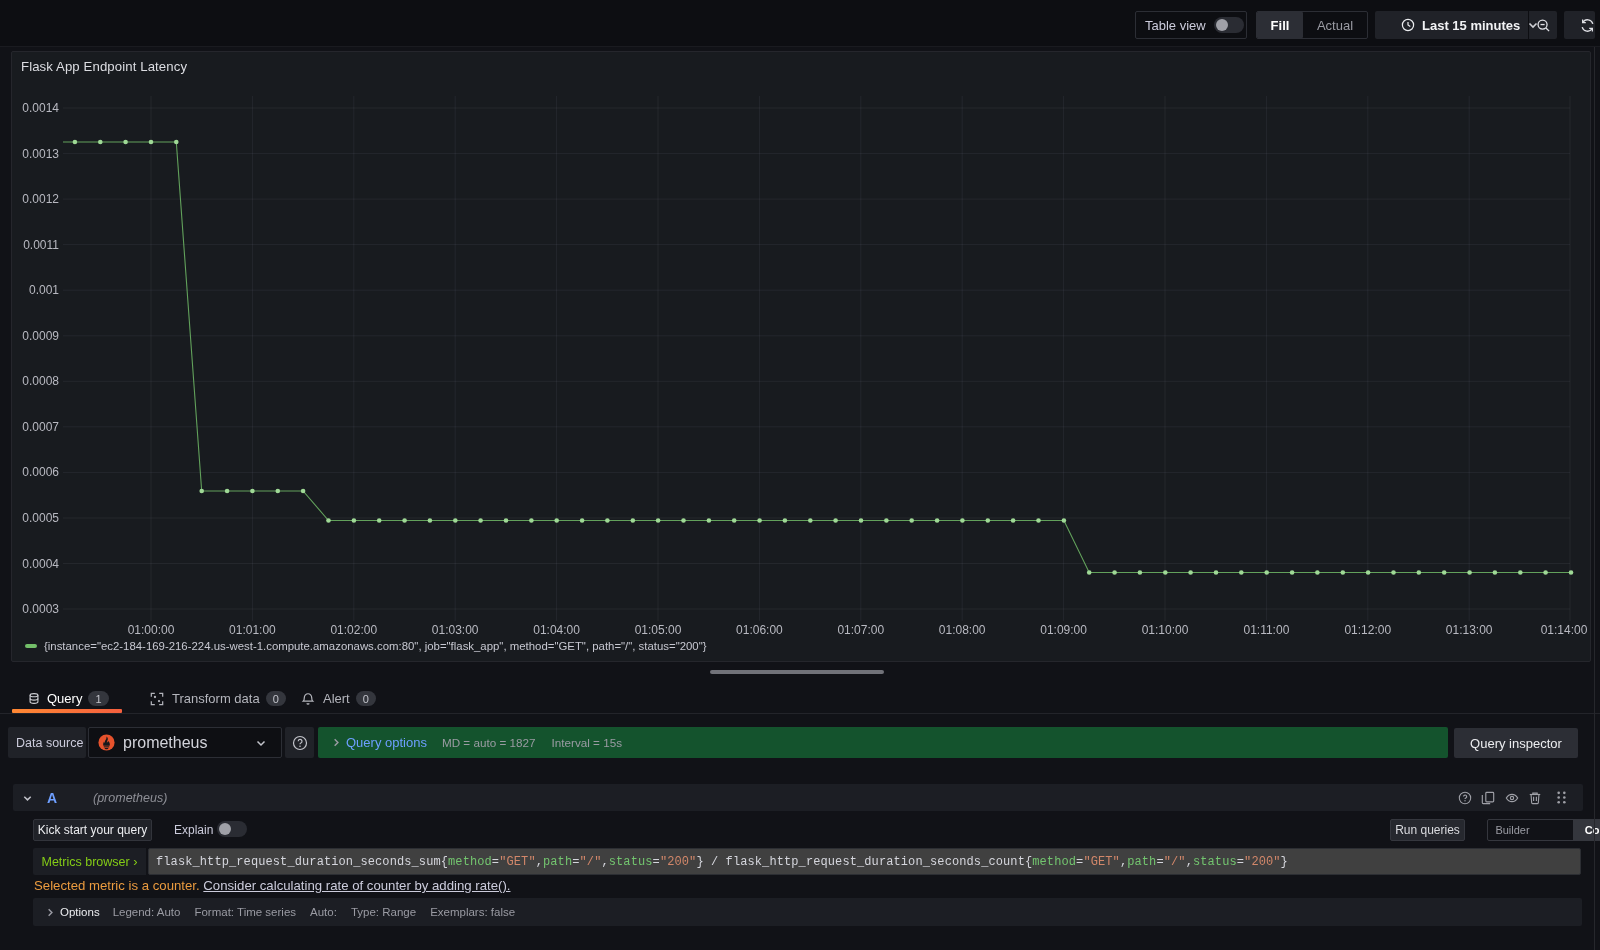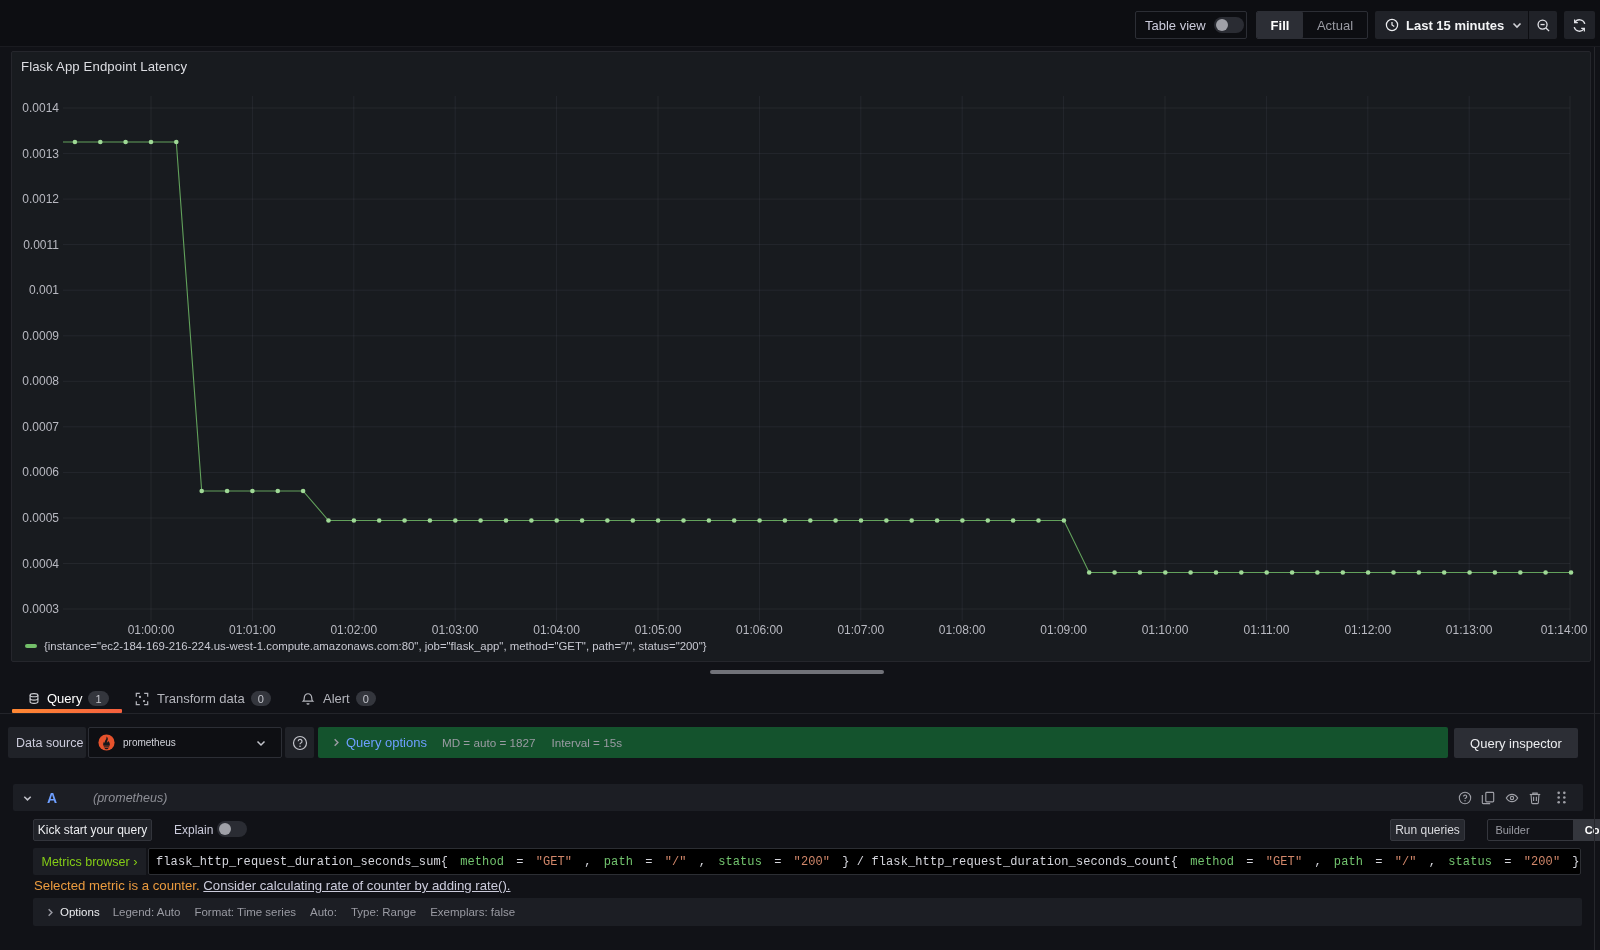--- a/index.html
+++ b/index.html
@@ -1,18 +1,18 @@
 <!DOCTYPE html>
 <html><head><meta charset="utf-8">
 <style>
 * { margin:0; padding:0; box-sizing:border-box; }
 html,body { width:1600px; height:950px; background:#111217; font-family:"Liberation Sans", sans-serif; overflow:hidden; position:relative; }
 .topbar { position:absolute; left:0; top:0; width:1600px; height:47px; background:#0d0e12; border-bottom:1px solid #1a1b20; }
 .grp { position:absolute; top:11px; height:28px; border:1px solid #2c2e35; border-radius:2px; display:flex; align-items:center; }
-.btn-dark { position:absolute; top:11px; height:28px; background:#202228; border-radius:2px; display:flex; align-items:center; }
+.btn-dark { position:absolute; top:11px; height:28px; background:#202228; border-radius:2px; display:flex; align-items:center;padding-left:16px; }
 .tv-label { color:#ccccdc; font-size:13px; padding:0 8px 0 9px; }
 .toggle { width:30px; height:16px; border-radius:8px; background:#2a2c33; position:relative; }
 .toggle .knob { position:absolute; left:2px; top:2px; width:12px; height:12px; border-radius:50%; background:#9fa0a7; }
 .seg { height:26px; display:flex; align-items:center; padding:0 12px; font-size:13px; color:#9a9ba3; }
 .seg.on { background:#2c2e35; color:#fff; font-weight:700; border-radius:1px; }
 .panel { position:absolute; left:11px; top:51px; width:1580px; height:611px; background:#181b1f; border:1px solid #25262c; border-radius:2px; }
 .ptitle { position:absolute; left:9px; top:7px; font-size:13.2px; font-weight:500; color:#dcdde2; letter-spacing:0.1px; }
 .chart { position:absolute; left:0; top:0; }
 .legend { position:absolute; left:13px; top:588px; display:flex; align-items:center; font-size:11.4px; color:#c7c8d1; }
 .lg-dash { width:12px; height:4px; border-radius:2px; background:#73bf69; margin-right:7px; }
@@ -28,21 +28,21 @@
 .qobar { position:absolute; left:318px; top:0; width:1130px; height:31px; background:#14532d; border-radius:2px; display:flex; align-items:center; }
 .qinsp { position:absolute; left:1454px; top:1px; width:124px; height:30px; background:#2c2e35; border-radius:2px; display:flex; align-items:center; justify-content:center; color:#ecedf0; font-size:13px; font-weight:500; }
 .qheader { position:absolute; left:13px; top:784px; width:1570px; height:27px; background:#1c1e24; border-radius:2px; }
 .kick { position:absolute; left:33px; top:819px; width:119px; height:22px; background:#202228; border:1px solid #32343b; border-radius:2px; display:flex; align-items:center; justify-content:center; color:#ecedf0; font-size:12px; font-weight:500; }
 .explain { position:absolute; left:174px; top:823px; font-size:12px; color:#ccccdc; }
 .runq { position:absolute; left:1390px; top:819px; width:75px; height:22px; background:#26282e; border:1px solid #35373e; border-radius:2px; display:flex; align-items:center; justify-content:center; color:#d9dade; font-size:12px; font-weight:500; }
 .bcgrp { position:absolute; left:1487px; top:819px; height:22px; border:1px solid #35373e; border-radius:2px; display:flex; }
 .bcseg { display:flex; align-items:center; justify-content:center; font-size:11px; color:#9a9ba3; }
 .bcseg.on { background:#34363d; color:#fff; font-weight:700; }
 .mbrowser { position:absolute; left:33px; top:848px; width:113px; height:27px; background:#1c1e24; border-radius:2px 0 0 2px; display:flex; align-items:center; justify-content:center; color:#84cc16; font-size:12.5px; font-weight:500; }
-.qinput { position:absolute; left:148px; top:848px; width:1433px; height:27px; background:#000000; border:1px solid #2c2e33; border-radius:2px; display:flex; align-items:center; font-family:"Liberation Mono", monospace; font-size:12px; color:#d5d6dd; padding-left:7px; white-space:pre; letter-spacing:0.1px;justify-content:space-between; }
+.qinput { position:absolute; left:148px; top:848px; width:1433px; height:27px; background:#404040; border:1px solid #2c2e33; border-radius:2px; display:flex; align-items:center; font-family:"Liberation Mono", monospace; font-size:12px; color:#d5d6dd; padding-left:7px; white-space:pre; letter-spacing:0.1px; }
 .warn { position:absolute; left:34px; top:878px; font-size:13.2px; color:#eb9b3f; }
 .warn a { color:#ccccdc; text-decoration:underline; font-weight:normal; }
 .optrow { position:absolute; left:33px; top:898px; width:1549px; height:28px; background:#1c1e24; border-radius:2px; display:flex; align-items:center; font-size:11.5px; color:#9a9ba3; }
 .optrow b { color:#ecedf0; font-weight:500; }
 .g { color:#73c56f; }
 .o { color:#d2876a; }
 .vline { position:absolute; left:1594px; top:47px; width:1px; height:903px; background:#26272c; }
 </style></head>
 <body>
 <div class="topbar">
@@ -216,21 +216,21 @@
 <div class="tabs">
   <div class="tab" style="left:28px; top:3px;">
     <svg width="12" height="13" viewBox="0 0 16 16" fill="none" stroke="#d0d1d6" stroke-width="1.5">
         <ellipse cx="8" cy="3.6" rx="5.2" ry="2.1"></ellipse>
         <path d="M2.8 3.6v4.4c0 1.16 2.33 2.1 5.2 2.1s5.2-.94 5.2-2.1V3.6"></path>
         <path d="M2.8 8v4.4c0 1.16 2.33 2.1 5.2 2.1s5.2-.94 5.2-2.1V8"></path>
       </svg>
     <span style="margin-left:7px; color:#ffffff; font-weight:500;">Query</span>
     <span class="cnt">1</span>
   </div>
-  <div class="tab" style="left:135px; top:3px; color:#b4b5bc;justify-content:flex-end;">
+  <div class="tab" style="left:150px; top:3px; color:#b4b5bc;justify-content:flex-end;">
     <svg width="14" height="14" viewBox="0 0 16 16" fill="none" stroke="#b4b5bc" stroke-width="1.4">
         <path d="M1.5 5.5v-4h4"></path>
         <path d="M14.5 10.5v4h-4"></path>
         <path d="M10.5 1.5h4v4"></path>
         <path d="M5.5 14.5h-4v-4"></path>
         <circle cx="5.7" cy="5.7" r="1.3" fill="#b4b5bc" stroke="none"></circle>
         <circle cx="10.3" cy="10.3" r="1.3" fill="#b4b5bc" stroke="none"></circle>
       </svg>
     <span style="margin-left:8px;">Transform data</span>
     <span class="cnt">0</span>
@@ -249,21 +249,21 @@
 
 <div class="dsrow">
   <div class="dslabel">Data source</div>
   <div class="dsselect">
     <svg style="margin-left:9px" width="17" height="17" viewBox="0 0 32 32">
         <circle cx="16" cy="16" r="15.2" fill="#e6522c"></circle>
         <path fill="#17181c" d="M16 4.5c3.2 2.6 2.8 5.5 2 7.4-.6 1.6-1.6 3-1.2 4.8.7-1.1 1.7-1.9 2.3-3.7 2 1.8 3.2 4.2 3.2 6.3 0 .9-.2 1.8-.5 2.6H10.2a6.9 6.9 0 0 1-.5-2.6c0-1.5.6-3.3 1.5-4.5.4.9 1 1.6 1.6 2.1-.4-2.2.5-4.1 1.7-6 .9-1.4 1.7-3.1 1.5-6.4z"></path>
         <path fill="#17181c" d="M10.9 23.2h10.2v2H10.9z"></path>
         <path fill="#17181c" d="M12.6 26.2h6.8v1c0 .5-1.5 1.6-3.4 1.6s-3.4-1.1-3.4-1.6z"></path>
       </svg>
-    <span style="margin-left:8px; color:#d2d3da; font-size:10px;">prometheus</span>
+    <span style="margin-left:8px; color:#d2d3da; font-size:16px;">prometheus</span>
     <svg style="position:absolute; right:14px;" width="12" height="12" viewBox="0 0 12 12" fill="none" stroke="#c3c4cb" stroke-width="1.5">
         <path d="M2.5 4.5 6 8l3.5-3.5"></path>
       </svg>
   </div>
   <div class="help">
       <svg width="16" height="16" viewBox="0 0 16 16" fill="none" stroke="#c3c4cb" stroke-width="1.2">
         <circle cx="8" cy="8" r="6.5"></circle>
         <path d="M6.2 6.2a1.9 1.9 0 1 1 2.7 1.8c-.6.3-.9.7-.9 1.3"></path>
         <circle cx="8" cy="11.3" r="0.8" fill="#c3c4cb" stroke="none"></circle>
       </svg>

